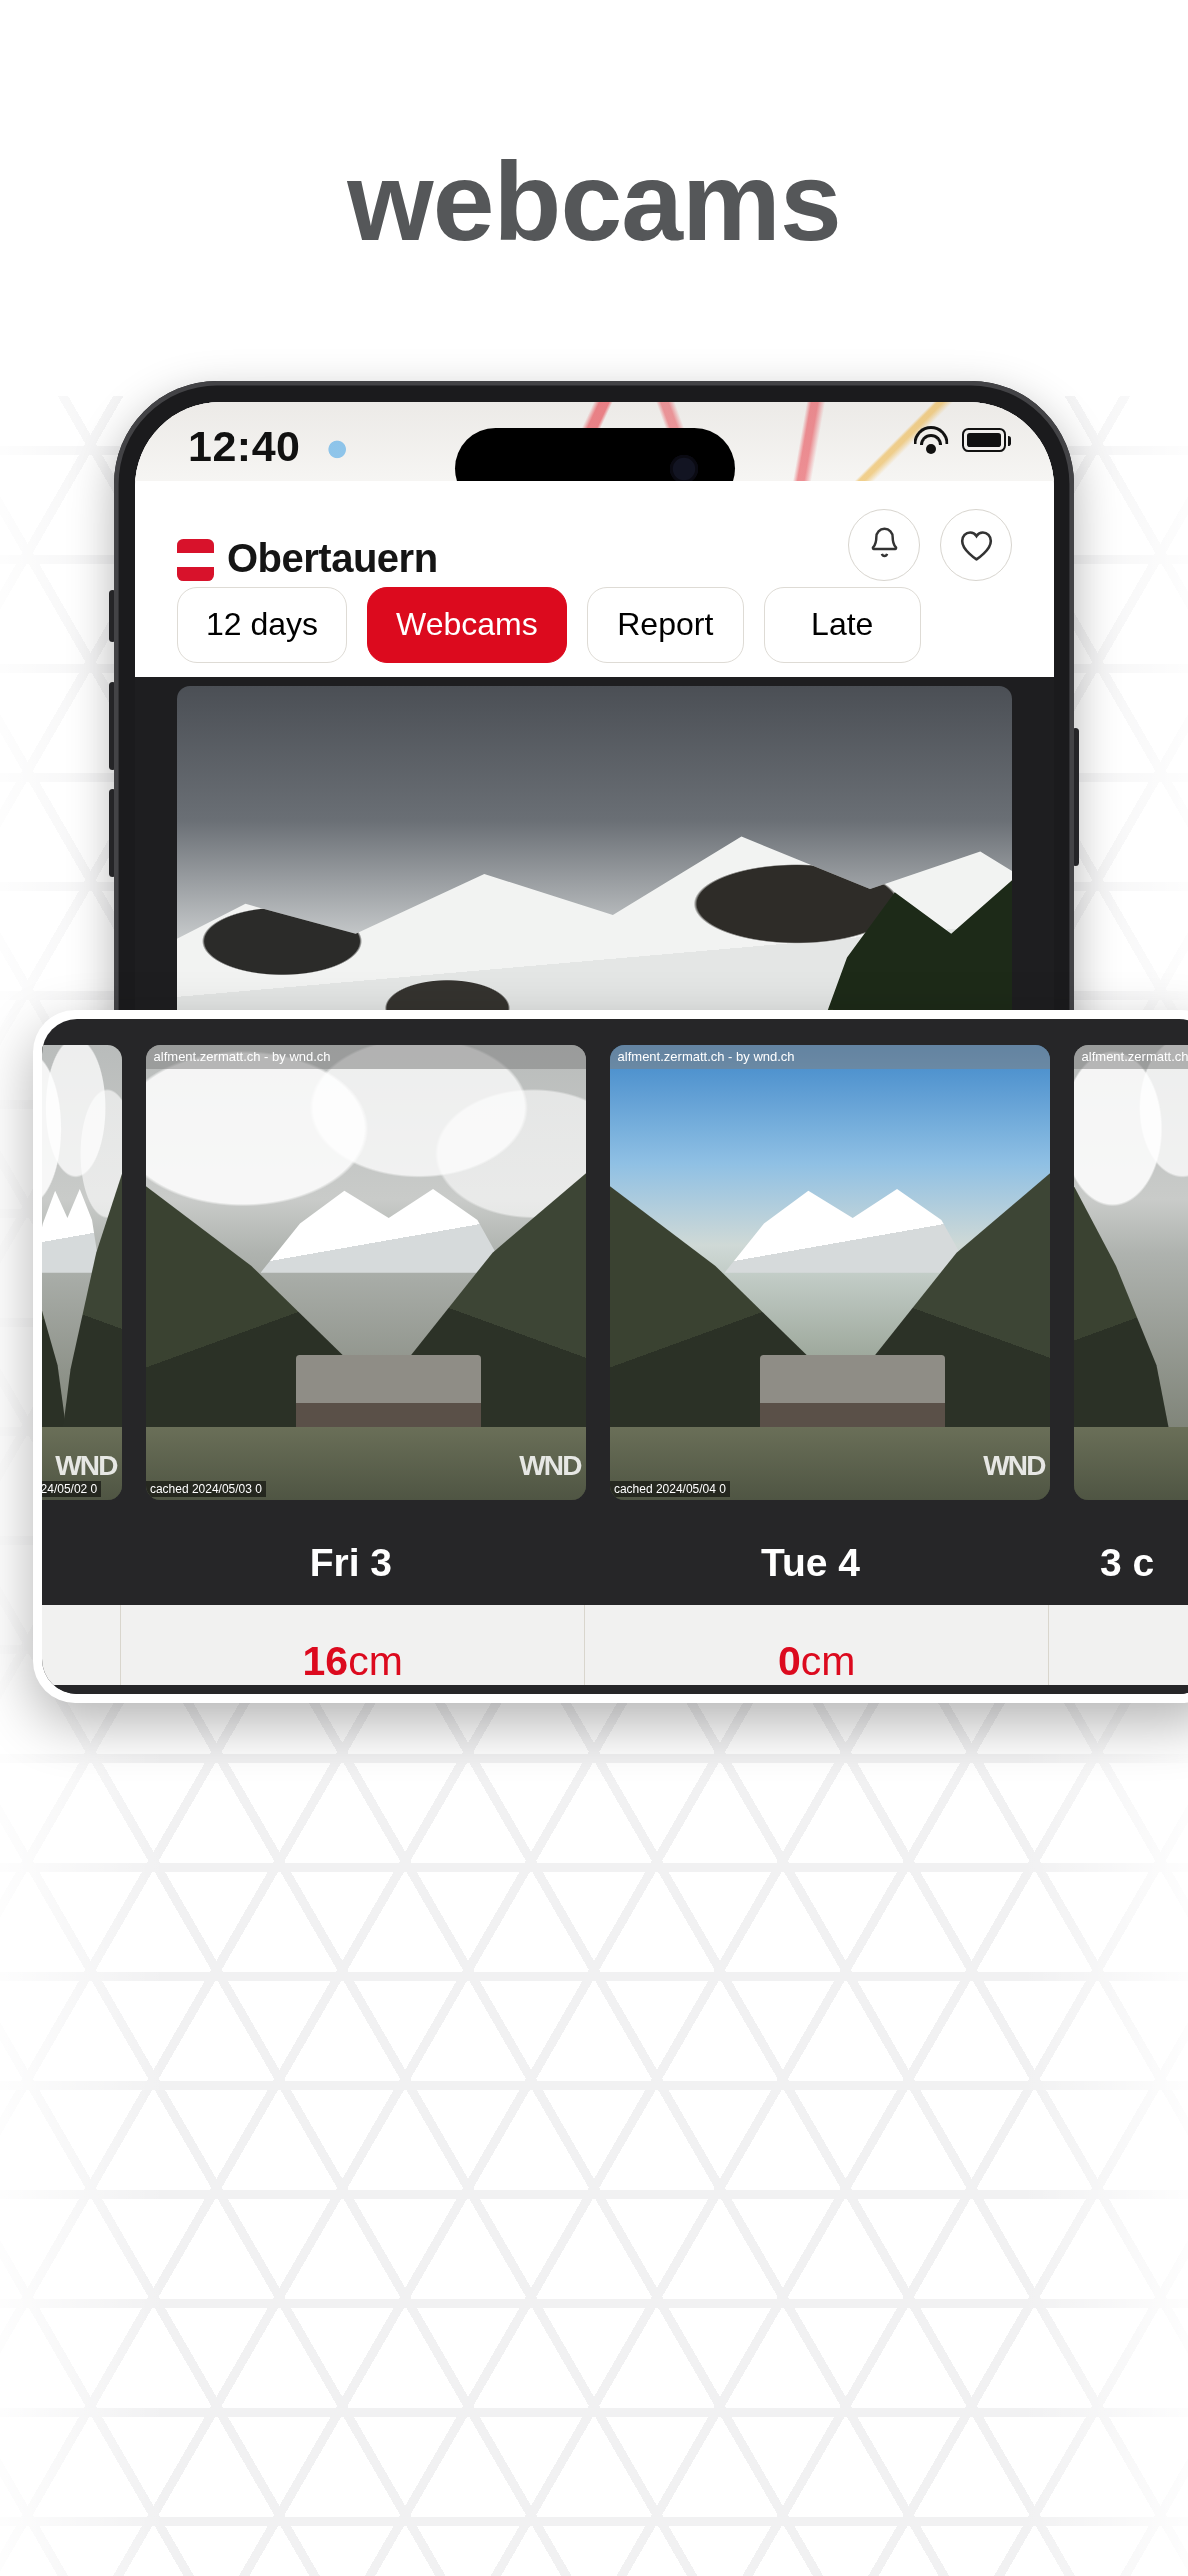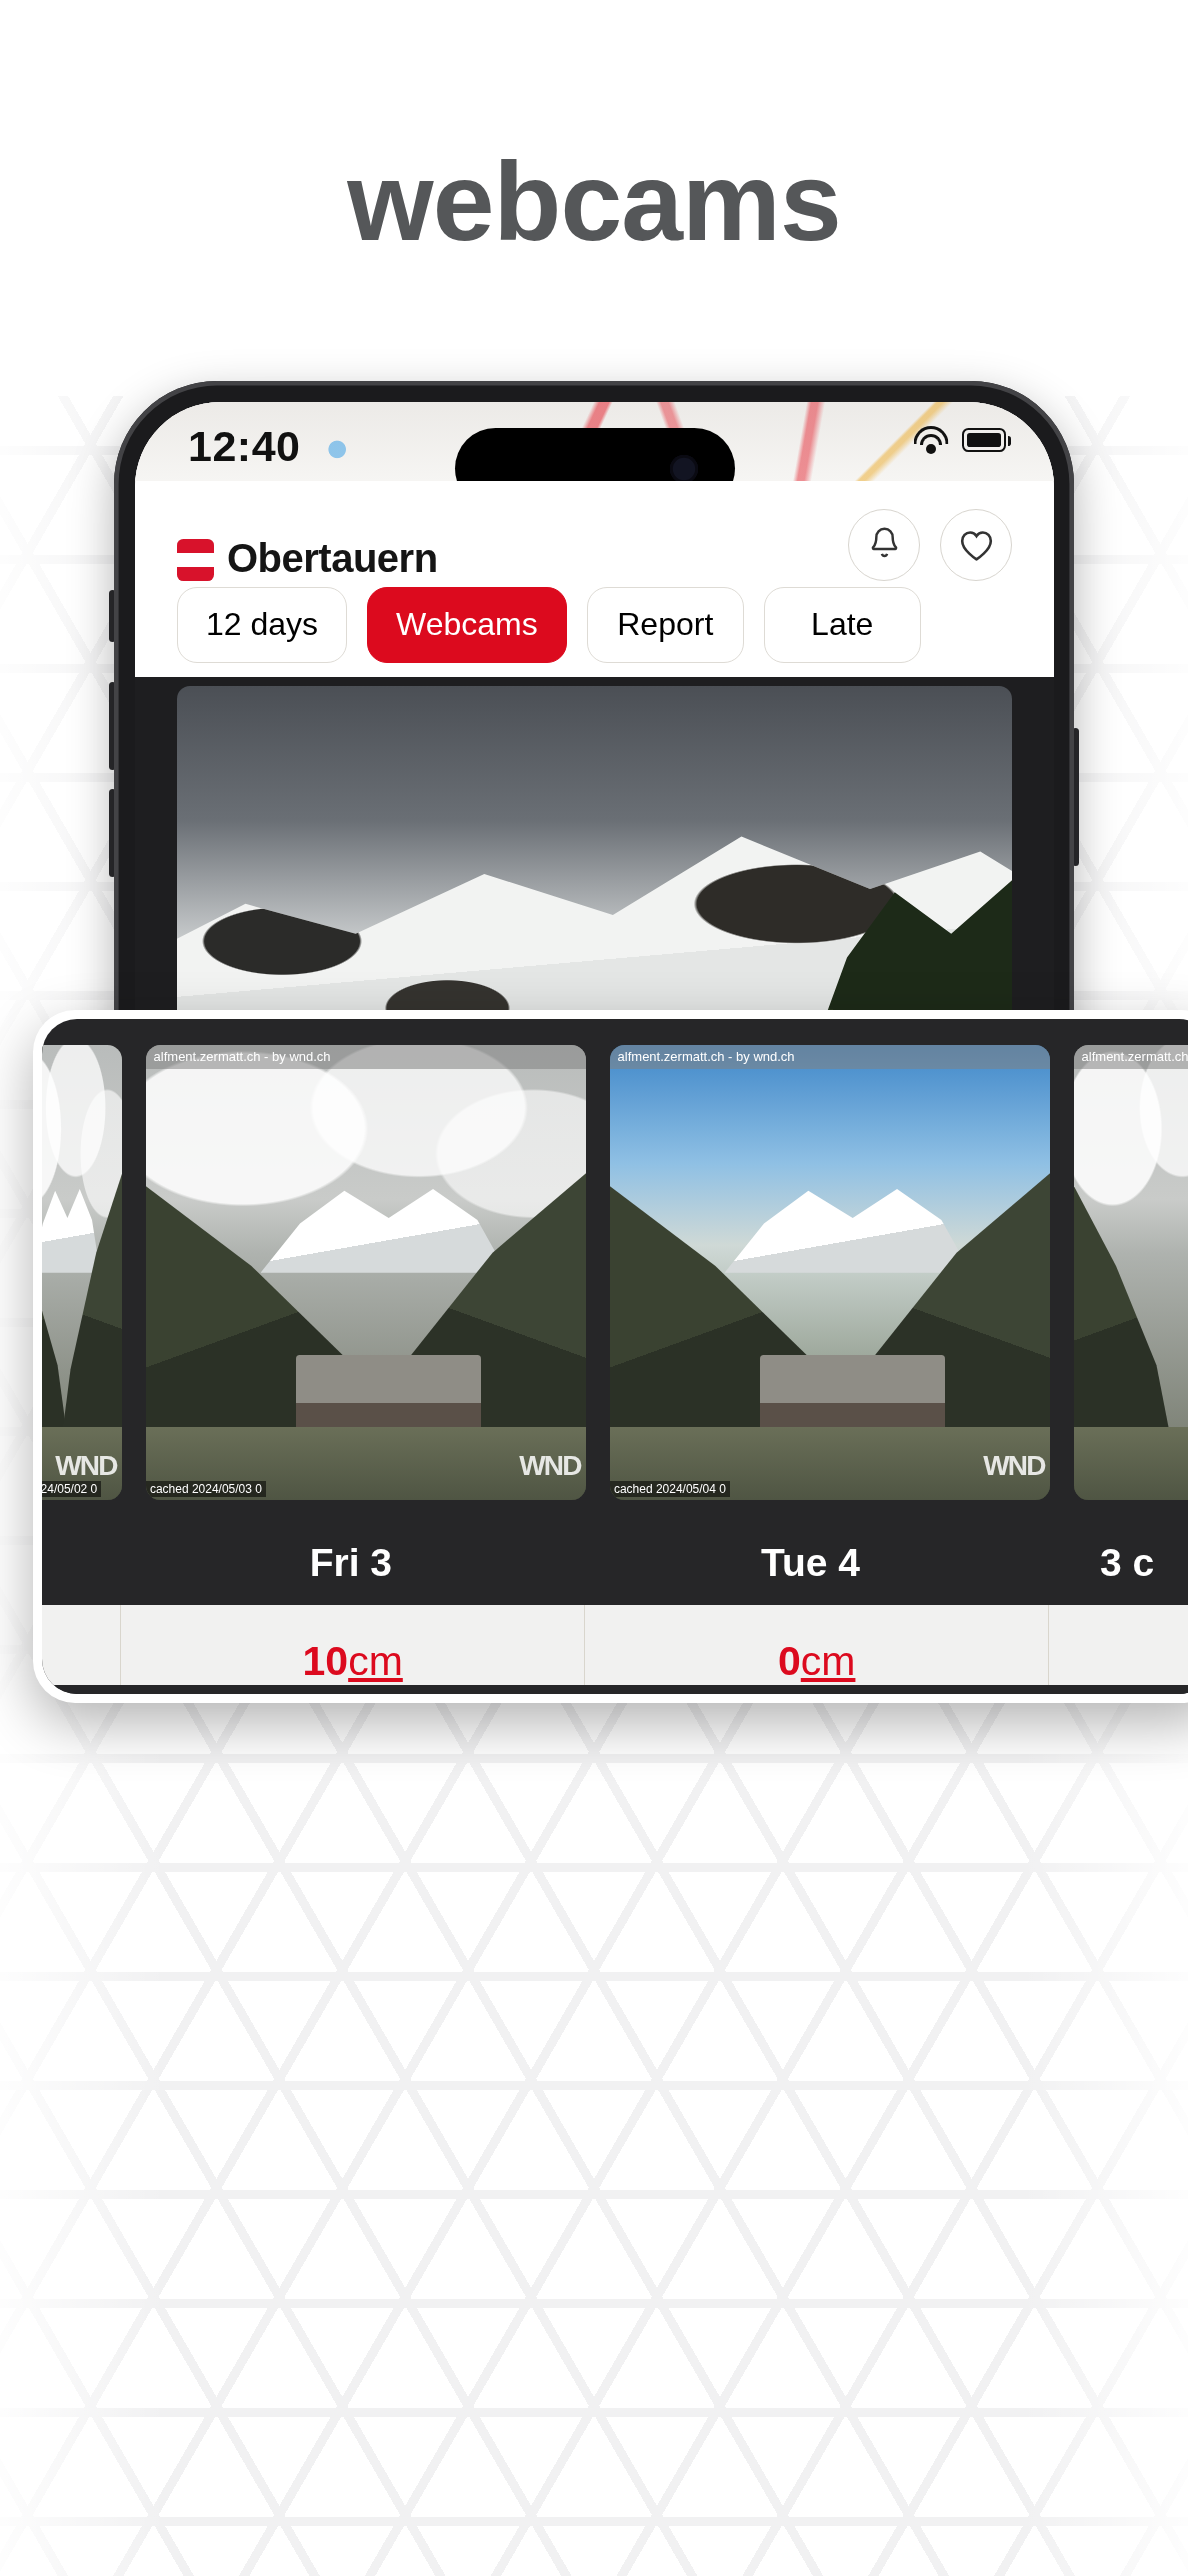--- a/index.html
+++ b/index.html
@@ -251,21 +251,21 @@
   #overlay-snow {
     position:absolute; left:0; right:0; top: 586px; bottom: 7.4px;
     display:flex; background:#f1f1f0;
   }
   .ov-snowcell {
     text-align:center; padding-top: 33px;
     border-right: 1.8px solid #d9d6cd;
     position:relative;
   }
   .ov-snowcell .val { font-size:41px; color:#dc0a1e; font-weight:700; }
-  .ov-snowcell .val span { font-weight:400;text-decoration:underline; }
+  .ov-snowcell .val span { font-weight:400; }
   .ov-snowcell.sel:before {
     content:''; position:absolute; left:10%; top:-7.4px; width:80%; height:5.5px;
     background:#262628;
   }
   #overlay-bottomline {
     position:absolute; left:0; right:0; bottom:0; height:9.2px; background:#262628;
   }
 </style>
 </head>
 <body>
@@ -398,21 +398,21 @@
     <div id="overlay-days">
       <div class="ov-day" style="width:122px; margin-left:-42px;"></div>
       <div class="ov-day" style="width:464px;">Fri 3</div>
       <div class="ov-day" style="width:464px;">Tue 4</div>
       <div class="ov-day" style="width:175px;">3 c</div>
     </div>
 
     <div id="overlay-snow">
       <div class="ov-snowcell" style="width:79px;"></div>
       <div class="ov-snowcell sel" style="width:464px;">
-        <div class="val"><b>10</b><span>cm</span></div>
+        <div class="val"><b>16</b><span>cm</span></div>
       </div>
       <div class="ov-snowcell" style="width:464px;">
         <div class="val"><b>0</b><span>cm</span></div>
       </div>
       <div class="ov-snowcell" style="flex:1;"></div>
     </div>
 
     <div id="overlay-bottomline"></div>
   </div>
 </div>

